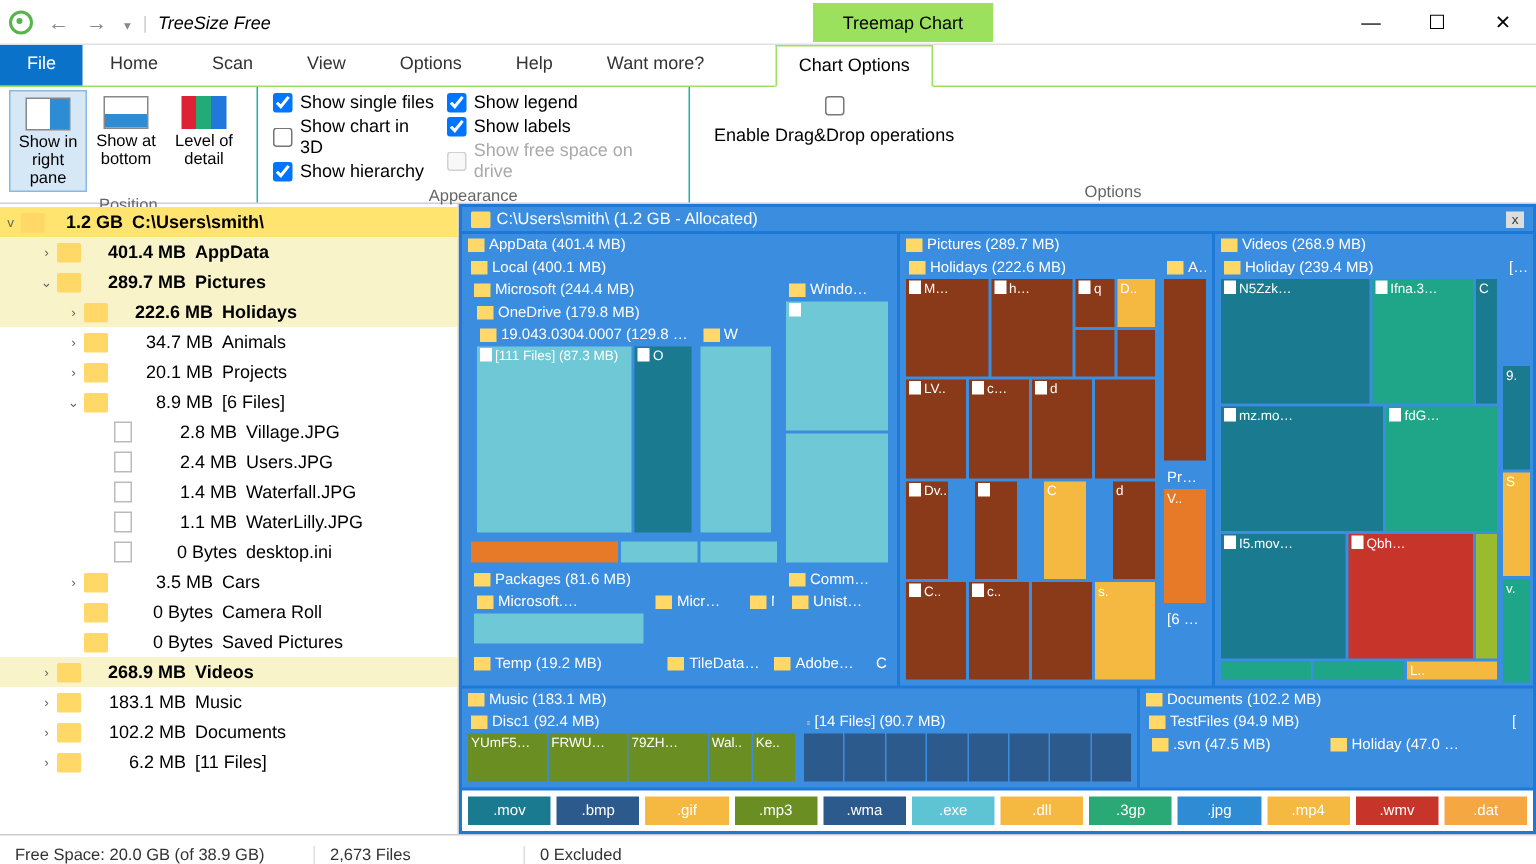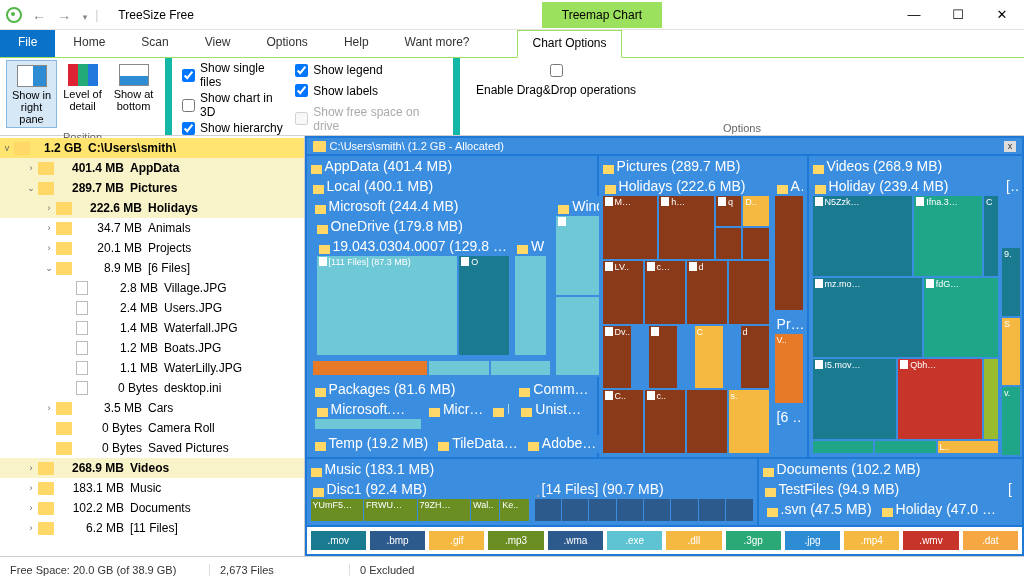--- a/index.html
+++ b/index.html
@@ -3,33 +3,33 @@
 <meta charset="utf-8">
 <style>
 * { margin: 0; padding: 0; box-sizing: border-box; font-family: "Segoe UI", Arial, sans-serif; }
 body { width: 1024px; height: 576px; background: #fff; font-size: 12px; overflow: hidden; }
 
 .titlebar { height: 30px; display: flex; align-items: center; border-bottom: 1px solid #e0e0e0; }
 .titlebar .logo { width: 16px; height: 16px; border: 2px solid #52b648; border-radius: 50%; margin: 0 6px; position: relative; }
 .titlebar .logo::after { content: ""; position: absolute; width: 4px; height: 4px; background: #52b648; border-radius: 50%; top: 3px; left: 3px; }
 .titlebar .arrows span { color: #888; font-size: 14px; padding: 0 4px; cursor: default; }
 .titlebar .sep { color: #ccc; margin: 0 4px; }
-.titlebar .title { margin-left: 16px; }
+.titlebar .title { margin-left: 3px; font-style: italic; }
 .titlebar .spacer { flex: 1; }
 .titlebar .tabhdr { background: #9be15d; padding: 6px 20px; font-size: 12px; }
 .titlebar .wbtns { display: flex; }
 .titlebar .wbtns span { width: 44px; text-align: center; font-size: 13px; line-height: 30px; }
 
 .menus { height: 28px; display: flex; align-items: stretch; border-bottom: 1px solid #9be15d; }
 .menus .file { background: #0b72c9; color: #fff; padding: 5px 18px; }
 .menus .mitem { padding: 5px 18px; color: #333; }
 .menus .activetab { border: 1px solid #9be15d; border-bottom: 1px solid #fff; margin-bottom: -1px; padding: 5px 14px; background: #fff; }
 
 .ribbon { height: 78px; display: flex; border-bottom: 1px solid #d0d0d0; }
-.rgroup { border-right: 7px solid #14b8a6; display: flex; flex-direction: column; }
+.rgroup { border-right: 1px solid #14b8a6; display: flex; flex-direction: column; }
 .rgroup .body { flex: 1; display: flex; padding: 2px 6px; }
 .rgroup .label { text-align: center; color: #666; font-size: 11px; padding: 1px 0; }
 .bigbtn { display: flex; flex-direction: column; align-items: center; justify-content: flex-start; width: 52px; padding: 2px; text-align: center; font-size: 11px; line-height: 12px; }
 .bigbtn.active { background: #d6e7f5; border: 1px solid #8ab9e0; }
 .bigicon { width: 30px; height: 22px; margin: 2px 0; }
 .chk { display: flex; align-items: center; gap: 5px; padding: 1px 4px; font-size: 12px; }
 .chk input { width: 13px; height: 13px; }
 .chk.dis { color: #aaa; }
 .col { display: flex; flex-direction: column; justify-content: space-around; }
 .largechk { display: flex; align-items: center; gap: 6px; padding: 4px 10px; font-size: 12px; flex-direction: column; }
@@ -45,21 +45,21 @@
 .trow.hl .size, .trow.hl .name { font-weight: 600; }
 .trow.root { background: #ffe56f; }
 .trow.root .size { font-weight: 600; }
 
 .viz { flex: 1; background: #1e78d6; padding: 2px; display: flex; flex-direction: column; gap: 2px; }
 .vhdr { background: #3b8de0; color: #fff; padding: 2px 6px; font-size: 11px; display: flex; align-items: center; gap: 4px; }
 .vhdr .fld { width: 13px; height: 11px; background: #ffd868; border-radius: 1px; }
 .vhdr .cls { margin-left: auto; background: #ddd; color: #333; width: 12px; height: 11px; font-size: 9px; text-align: center; line-height: 11px; }
 .tmrow { display: flex; gap: 2px; }
 .tbox { background: #3b8de0; display: flex; flex-direction: column; padding: 2px; gap: 2px; }
-.tbox > .lbl { color: #fff; font-size: 14px; display: flex; align-items: flex-end; gap: 3px; padding: 0 2px; white-space: nowrap; overflow: hidden; }
+.tbox > .lbl { color: #fff; font-size: 10px; display: flex; align-items: center; gap: 3px; padding: 0 2px; white-space: nowrap; overflow: hidden; }
 .tbox > .lbl .fld { width: 11px; height: 9px; background: #ffd868; flex-shrink: 0; }
 .leaf { font-size: 9px; color: #fff; padding: 1px 2px; overflow: hidden; white-space: nowrap; display: flex; align-items: flex-start; gap: 2px; }
 .leaf .fi { width: 8px; height: 9px; background: #fff; flex-shrink: 0; }
 
 .legend { display: flex; gap: 4px; padding: 4px; background: #fff; margin-top: auto; }
 .legend .li { flex: 1; color: #fff; font-size: 10px; text-align: center; padding: 4px 2px; }
 
 .status { height: 26px; border-top: 1px solid #ccc; display: flex; align-items: center; font-size: 11px; color: #333; }
 .status .cell { padding: 0 10px; border-right: 1px solid #ddd; }
 .status .cell:first-child { width: 210px; }
@@ -100,26 +100,26 @@
 </div>
 
 <div class="ribbon">
   <div class="rgroup" style="width:172px">
     <div class="body">
       <div class="bigbtn active">
         <div class="bigicon" style="background:linear-gradient(90deg,#fff 55%,#2d8cd4 55%);border:1px solid #888"></div>
         <span>Show in right pane</span>
       </div>
       <div class="bigbtn">
+        <div class="bigicon" style="background:linear-gradient(#fff 55%,#2d8cd4 55%);border:1px solid #888"></div>
+        <span>Show at bottom</span>
+      </div>
+      <div class="bigbtn">
         <div class="bigicon" style="background:linear-gradient(90deg,#d23 33%,#2a7 33% 66%,#27d 66%)"></div>
         <span>Level of detail</span>
-      </div>
-      <div class="bigbtn">
-        <div class="bigicon" style="background:linear-gradient(#fff 55%,#2d8cd4 55%);border:1px solid #888"></div>
-        <span>Show at bottom</span>
       </div>
     </div>
     <div class="label">Position</div>
   </div>
   <div class="rgroup" style="width:288px">
     <div class="body">
       <div class="col">
         <label class="chk">
             <input type="checkbox" checked="" style="">
             <span>Show single files</span>
@@ -220,26 +220,20 @@
         </div>
         <div class="trow" style="padding-left: 60px;">
           <span class="exp"></span>
           <span class="fileico"></span>
           <span class="size">1.4 MB</span>
           <span class="name">Waterfall.JPG</span>
         </div>
         <div class="trow" style="padding-left: 60px;">
           <span class="exp"></span>
           <span class="fileico"></span>
-          <span class="size">1.2 MB</span>
-          <span class="name">Boats.JPG</span>
-        </div>
-        <div class="trow" style="padding-left: 60px;">
-          <span class="exp"></span>
-          <span class="fileico"></span>
           <span class="size">1.1 MB</span>
           <span class="name">WaterLilly.JPG</span>
         </div>
         <div class="trow" style="padding-left: 60px;">
           <span class="exp"></span>
           <span class="fileico"></span>
           <span class="size">0 Bytes</span>
           <span class="name">desktop.ini</span>
         </div>
         <div class="trow" style="padding-left: 42px;">

